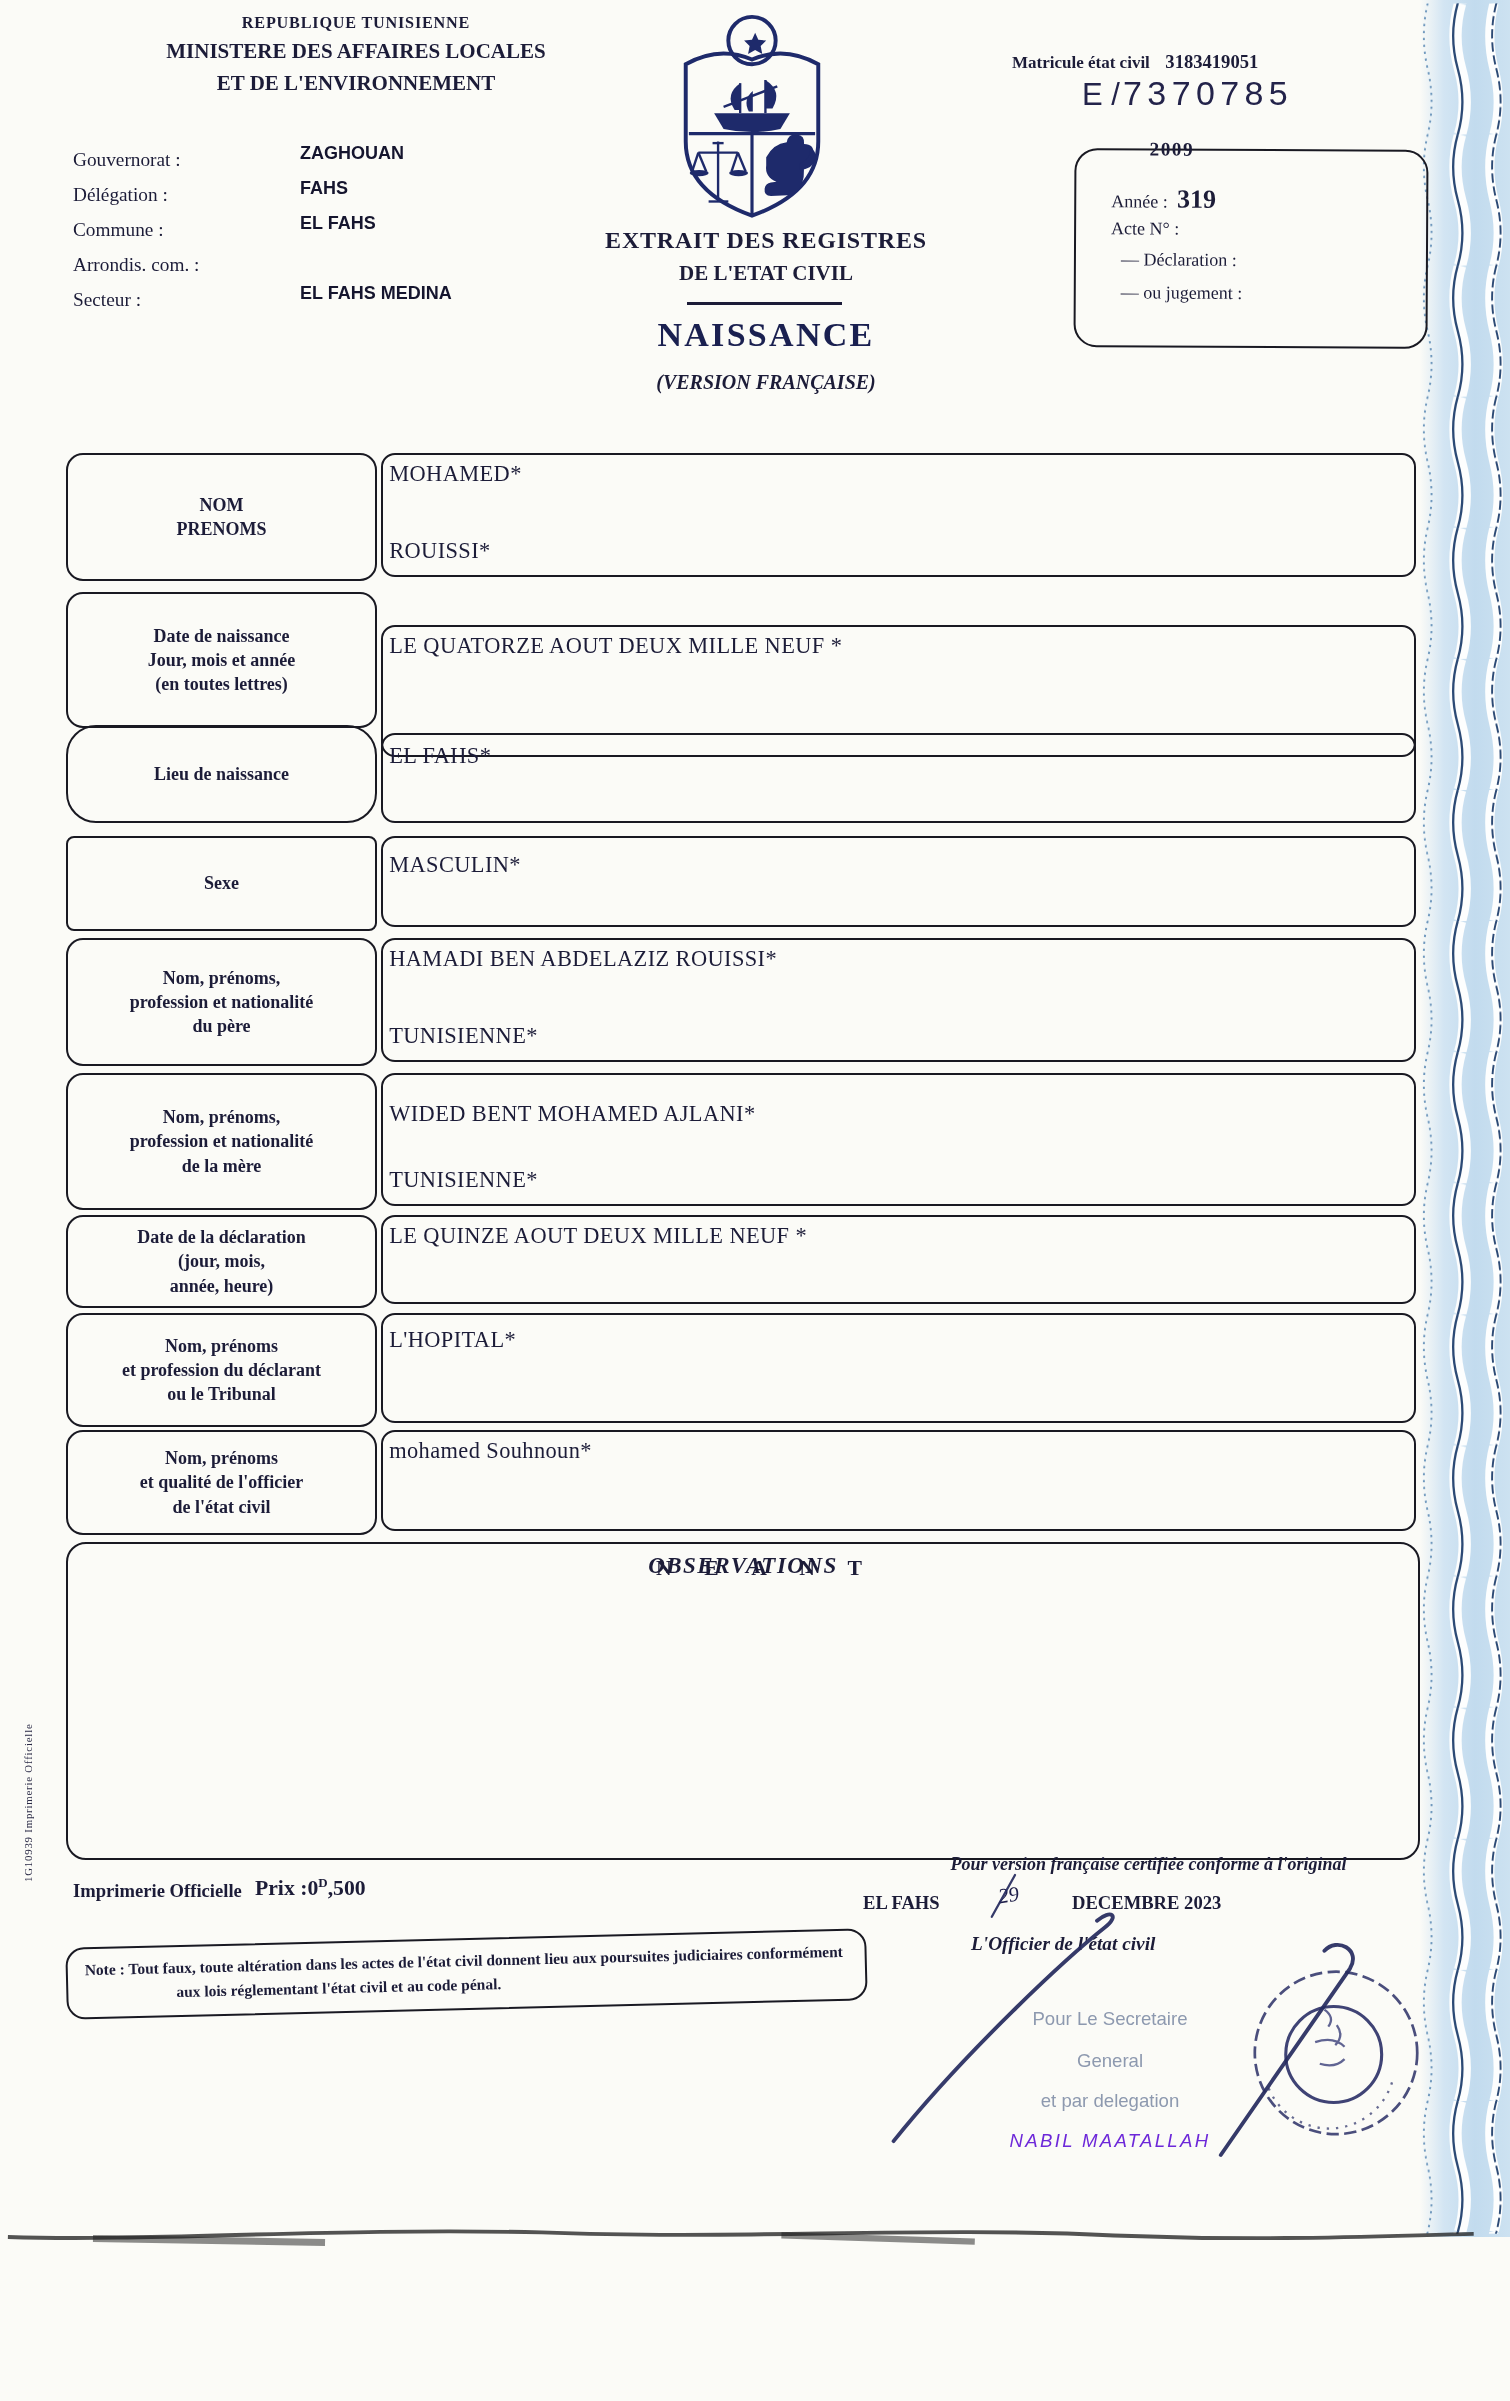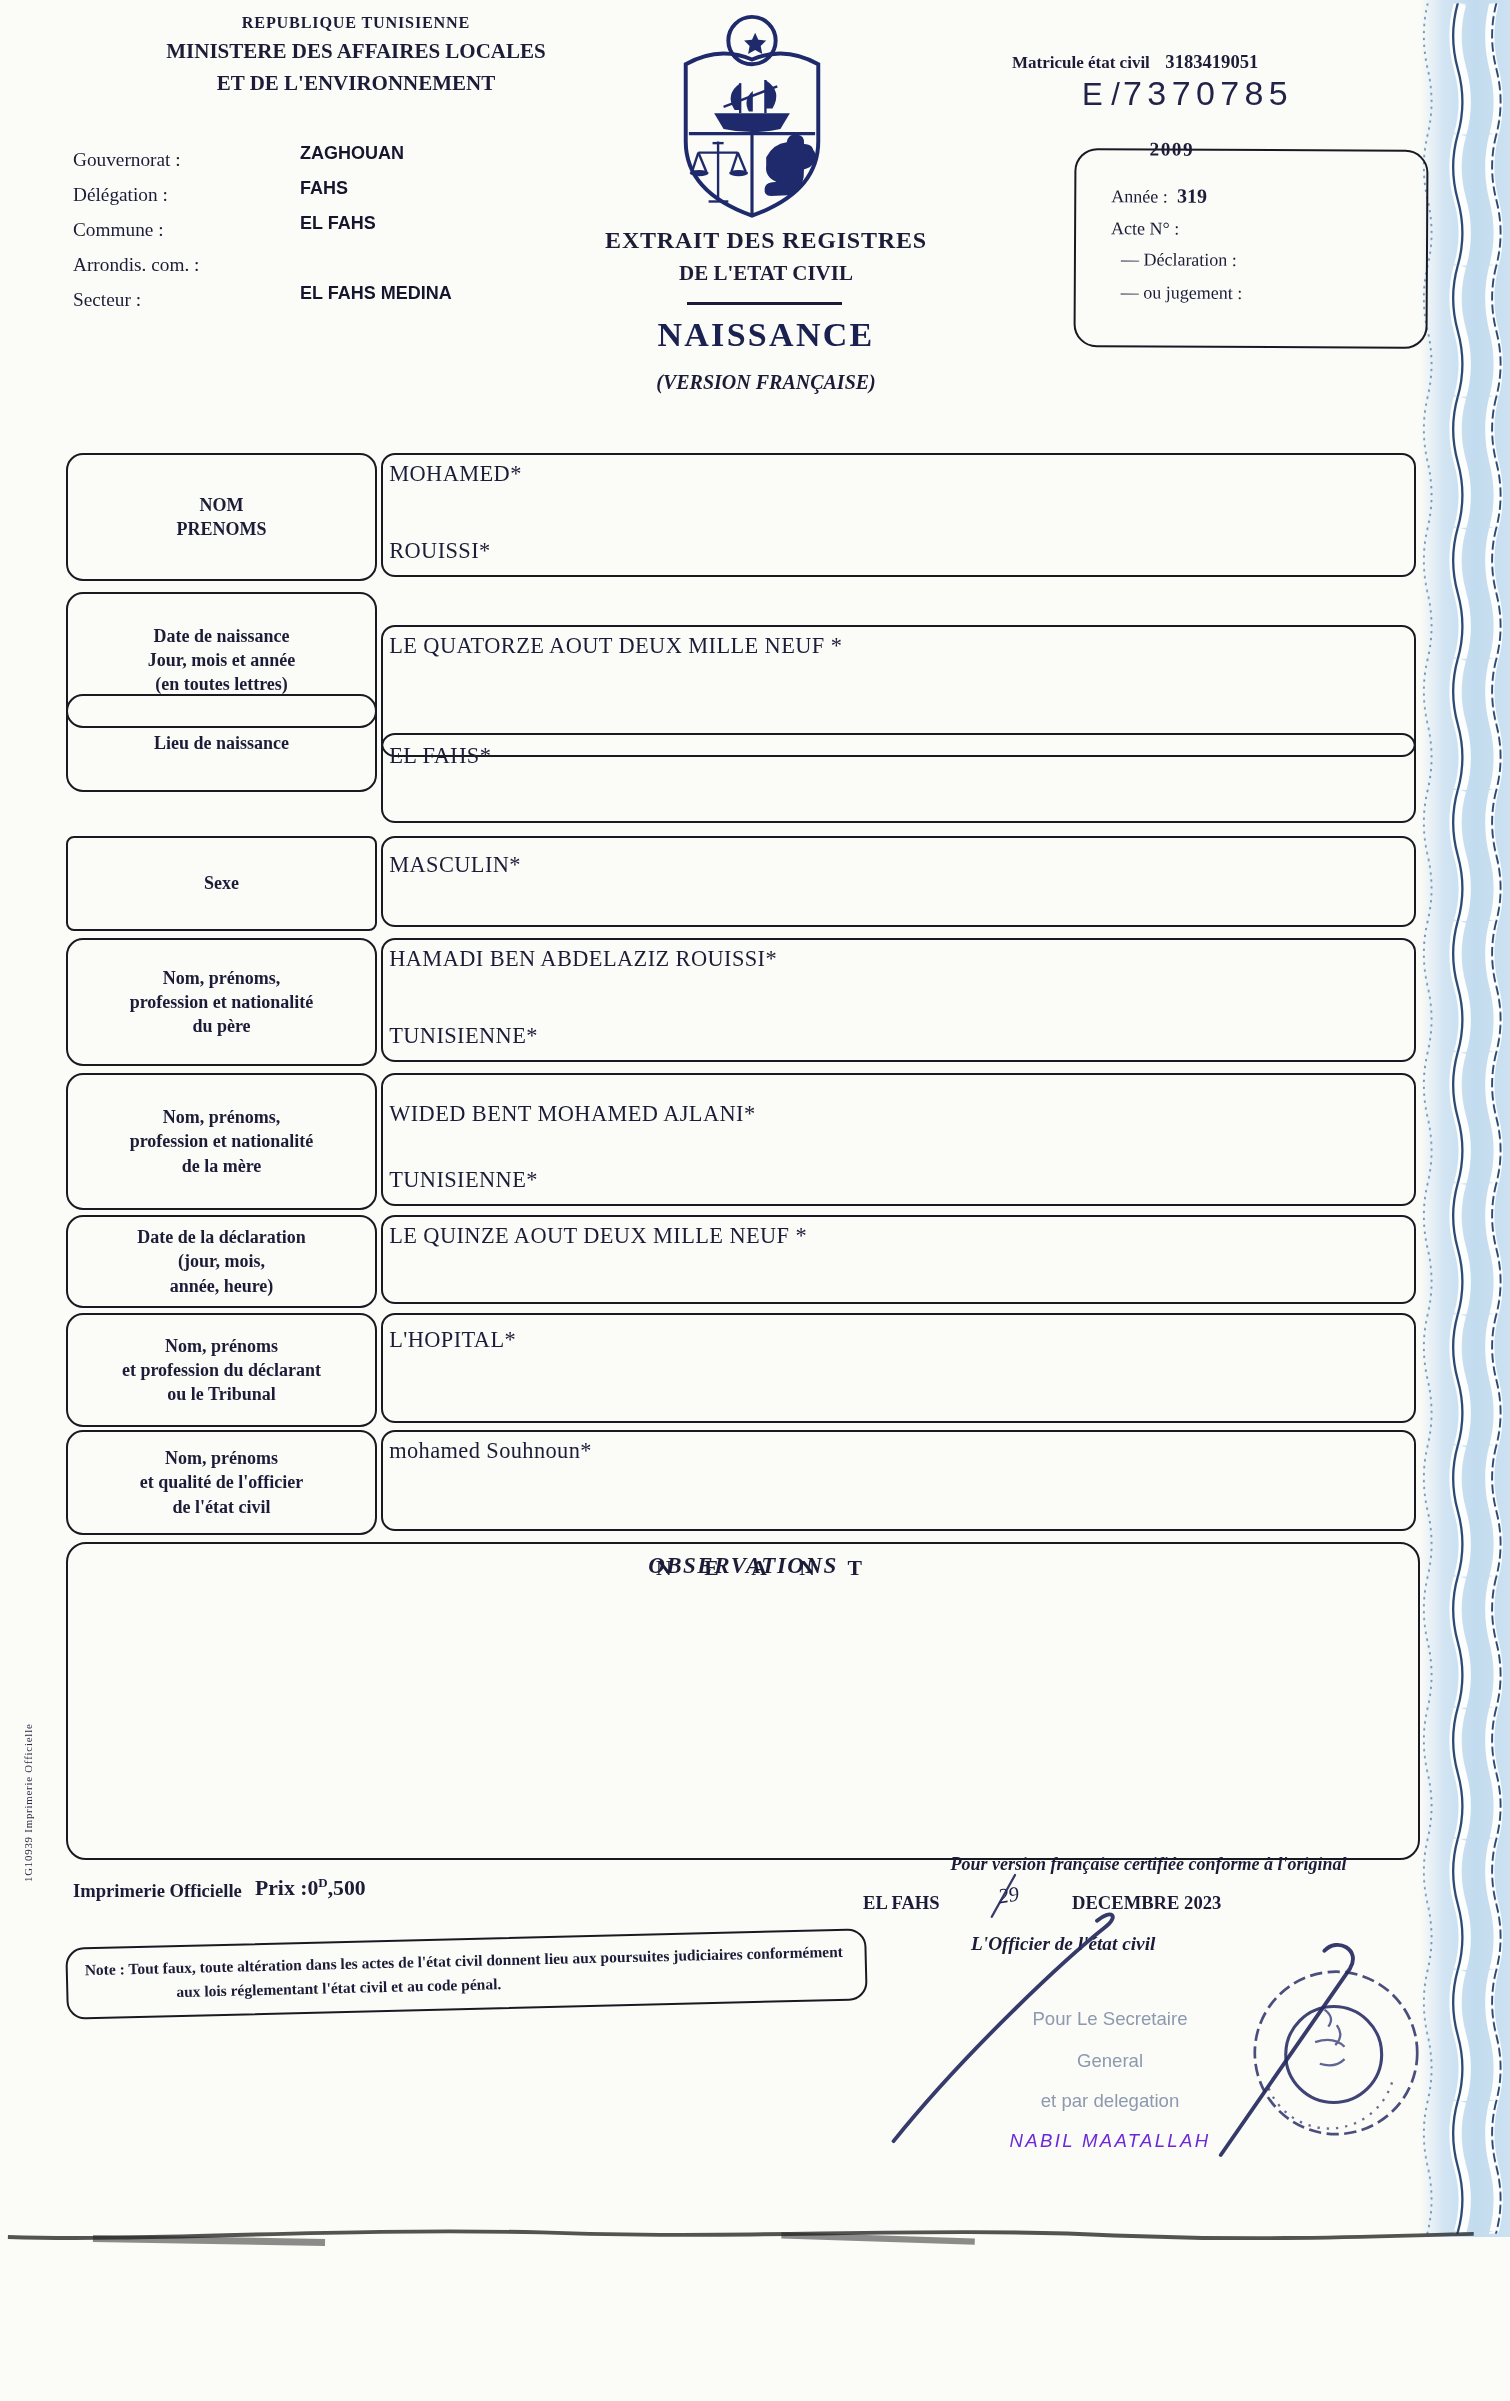--- a/index.html
+++ b/index.html
@@ -23,21 +23,21 @@
   .vfr{left:495px;top:371px;width:542px;font-size:20px;font-style:italic;font-weight:bold;}
   .matri{left:1012px;top:51px;font-size:17px;font-weight:bold;}
   .matri .num{margin-left:15.5px;font-size:18.6px;}
   .serial{left:1082px;top:74px;}
   .serial .pre1{font-size:31px;font-family:"Liberation Sans",sans-serif;color:#23234a;}
   .serial .num{font-size:34px;letter-spacing:5.4px;color:#23234a;font-family:"Liberation Sans",sans-serif;}
   .regbox{left:1074px;top:149px;width:350px;height:195px;border:2.3px solid #191922;border-radius:23px;
           transform:rotate(.3deg);}
   .regyear{left:73px;top:-12.4px;font-size:19.3px;font-weight:bold;letter-spacing:1.5px;position:absolute;}
   .regline{position:absolute;left:35px;font-size:18px;}
-  .regline .val{font-size:20px;margin-left:9.3px;}
+  .regline .val{font-size:26px;margin-left:9.3px;}
   
   .lblbox{position:absolute;left:66px;width:307px;border:2.3px solid #191922;border-radius:17px;
           display:flex;align-items:center;justify-content:center;text-align:center;
           font-size:18px;font-weight:bold;line-height:1.35;}
   .valbox{position:absolute;left:381px;width:1035px;border:2.3px solid #191922;border-radius:14px;
           display:flex;flex-direction:column;justify-content:space-between;
           padding:6.2px 3.1px 10.8px 6.2px;box-sizing:border-box;font-size:22.4px;letter-spacing:0.4px;}
   .valbox.single{justify-content:flex-start;}
   
   .obsbox{left:66px;top:1542px;width:1350px;height:314px;border:2.3px solid #191922;border-radius:20px;}
@@ -182,21 +182,21 @@
 
   <div class="lblbox" style="top:592px;height:132px;">
       <span class="pre">Date de naissance
 Jour, mois et année
 (en toutes lettres)</span>
     </div>
   <div class="valbox single" style="top:592px;height:132px;margin-top:33px;">
     <span>LE QUATORZE AOUT  DEUX MILLE NEUF *</span>
   </div>
 
-  <div class="lblbox" style="top:694px;height:94px;">
+  <div class="lblbox" style="top:725px;height:94px;border-radius:30px;">
       <span class="pre">Lieu de naissance</span>
     </div>
   <div class="valbox single" style="top:733px;height:90px;padding-top:8px;">
     <span>EL FAHS*</span>
   </div>
 
   <div class="lblbox" style="top:836px;height:91px;border-radius:8px;">
       <span class="pre">Sexe</span>
     </div>
   <div class="valbox single" style="top:836px;height:91px;padding-top:14px;">

